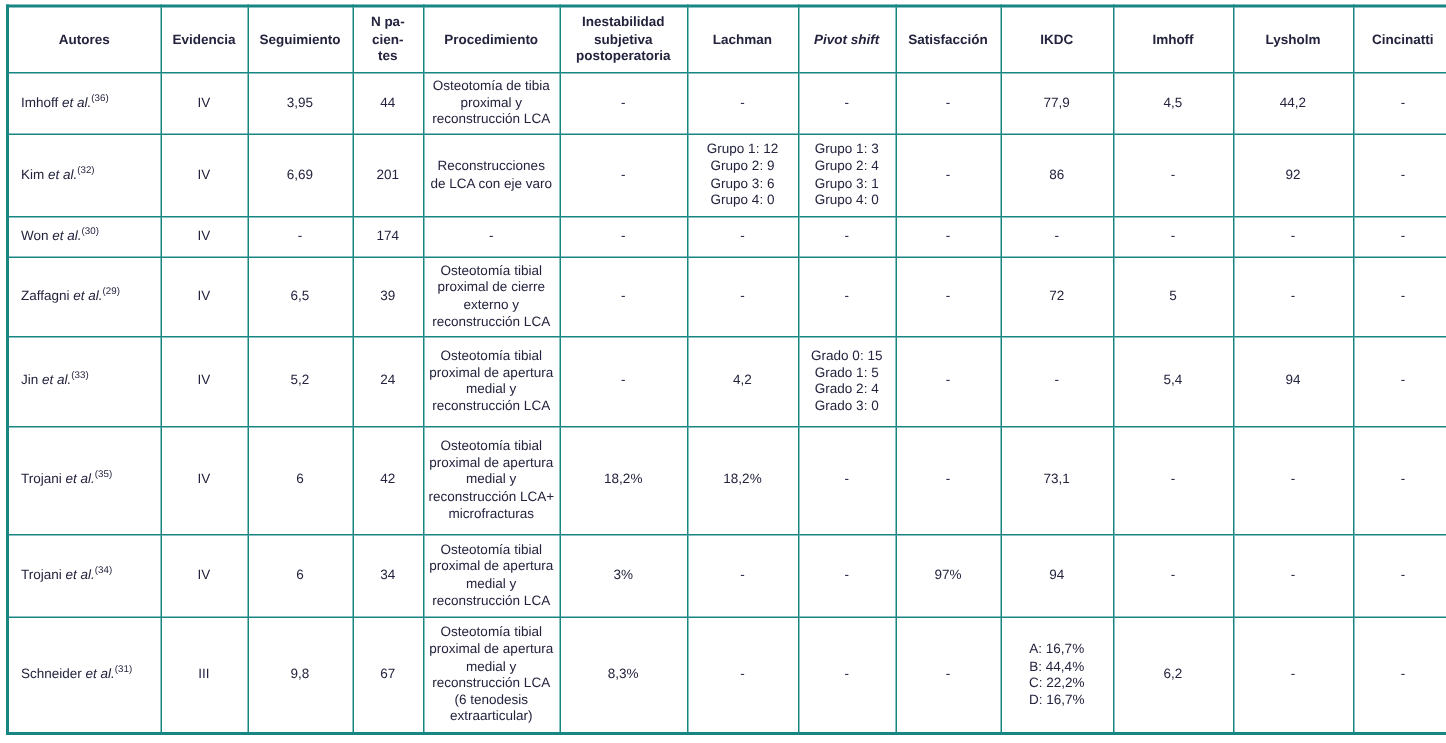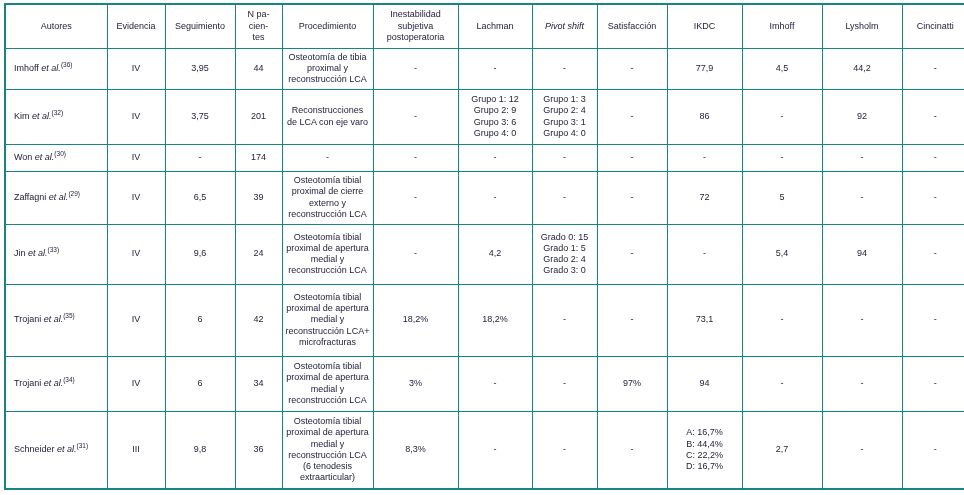--- a/index.html
+++ b/index.html
@@ -30,21 +30,21 @@
     text-align: center;
     vertical-align: middle;
     white-space: pre-line;
     box-sizing: border-box;
     overflow: hidden;
   }
   table.results {
     border: 2px solid #178683;
   }
   table.results thead th {
-    font-weight: normal;
+    font-weight: bold;
     height: 44px;
     margin-top: 22px;
   }
   table.results td.autores {
     text-align: left;
     padding-left: 8px;
     white-space: normal;
   }
   table.results sup {
     font-size: 6.5px;
@@ -114,21 +114,21 @@
           <td>-</td>
           <td>-</td>
           <td>77,9</td>
           <td>4,5</td>
           <td>44,2</td>
           <td>-</td>
         </tr>
         <tr>
           <td class="autores"><span>Kim </span><i>et al.</i><sup>(32)</sup></td>
           <td>IV</td>
-          <td>3,75</td>
+          <td>6,69</td>
           <td>201</td>
           <td>Reconstrucciones de LCA con eje varo</td>
           <td>-</td>
           <td>Grupo 1: 12
 Grupo 2: 9
 Grupo 3: 6
 Grupo 4: 0</td>
           <td>Grupo 1: 3
 Grupo 2: 4
 Grupo 3: 1
@@ -165,21 +165,21 @@
           <td>-</td>
           <td>-</td>
           <td>72</td>
           <td>5</td>
           <td>-</td>
           <td>-</td>
         </tr>
         <tr>
           <td class="autores"><span>Jin </span><i>et al.</i><sup>(33)</sup></td>
           <td>IV</td>
-          <td>9,6</td>
+          <td>5,2</td>
           <td>24</td>
           <td>Osteotomía tibial proximal de apertura medial y reconstrucción LCA</td>
           <td>-</td>
           <td>4,2</td>
           <td>Grado 0: 15
 Grado 1: 5
 Grado 2: 4
 Grado 3: 0</td>
           <td>-</td>
           <td>-</td>
@@ -214,29 +214,29 @@
           <td>97%</td>
           <td>94</td>
           <td>-</td>
           <td>-</td>
           <td>-</td>
         </tr>
         <tr>
           <td class="autores"><span>Schneider </span><i>et al.</i><sup>(31)</sup></td>
           <td>III</td>
           <td>9,8</td>
-          <td>36</td>
+          <td>67</td>
           <td>Osteotomía tibial proximal de apertura medial y reconstrucción LCA (6 tenodesis extraarticular)</td>
           <td>8,3%</td>
           <td>-</td>
           <td>-</td>
           <td>-</td>
           <td>A: 16,7%
 B: 44,4%
 C: 22,2%
 D: 16,7%</td>
-          <td>2,7</td>
+          <td>6,2</td>
           <td>-</td>
           <td>-</td>
         </tr>
       </tbody>
   </table>
 </div>
 
 </body></html>

